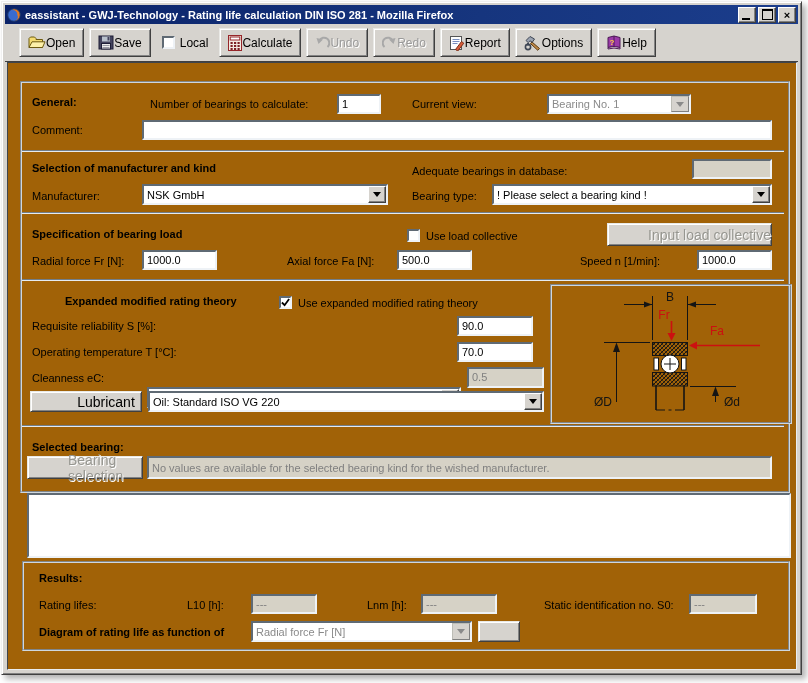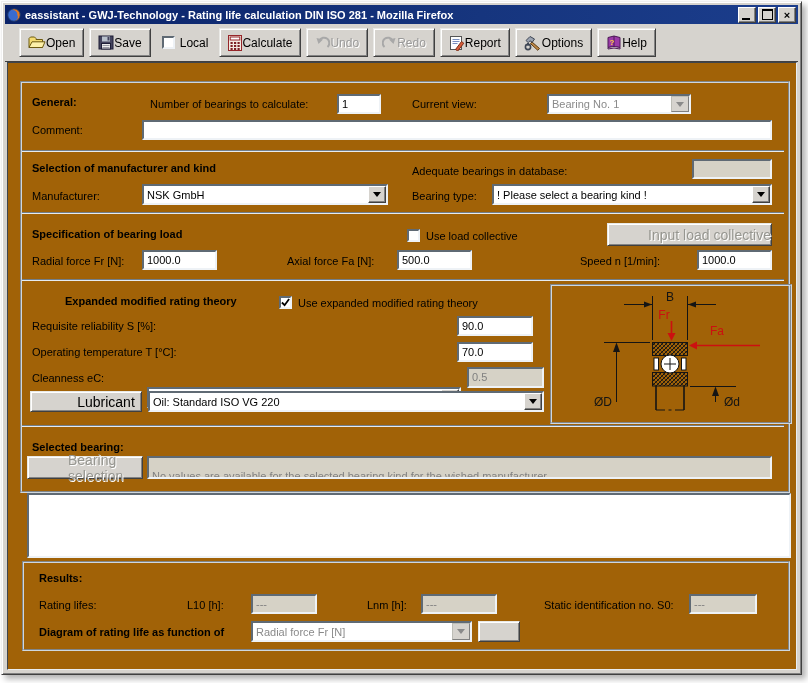--- a/index.html
+++ b/index.html
@@ -318,21 +318,21 @@
         <line x1="163.5" y1="104" x2="163.5" y2="116" stroke="#141414"></line>
         <polygon points="163.5,100.5 160,110 167,110" fill="#141414"></polygon>
         <text x="172" y="120" font-size="12" fill="#141414" font-family="Liberation Sans, sans-serif">Ød</text>
       </svg>
     </div>
 
     <span class="lbl hd" style="left:24px;top:378px;">Selected bearing:</span>
     <div class="btn disabled" style="left:19px;top:393px;width:116px;height:23px;">
       <span>Bearing selection</span>
     </div>
-    <div class="df" style="left:139px;top:393px;width:625px;height:23px;padding-top:12px;">No values are available for the selected bearing kind for the wished manufacturer.</div>
+    <div class="df" style="left:139px;top:393px;width:625px;height:23px;padding-top:4px;">No values are available for the selected bearing kind for the wished manufacturer.</div>
 
     <div class="whitebox" style="left:19px;top:430px;width:760px;height:61px;"></div>
 
     <div class="frame" style="left:14px;top:498px;width:764px;height:86px;">
       <span class="lbl hd" style="left:15px;top:9px;">Results:</span>
       <span class="lbl" style="left:15px;top:36px;">Rating lifes:</span>
       <span class="lbl" style="left:163px;top:36px;">L10 [h]:</span>
       <div class="df" style="left:227px;top:31px;width:66px;height:20px;">---</div>
       <span class="lbl" style="left:343px;top:36px;">Lnm [h]:</span>
       <div class="df" style="left:397px;top:31px;width:76px;height:20px;">---</div>

